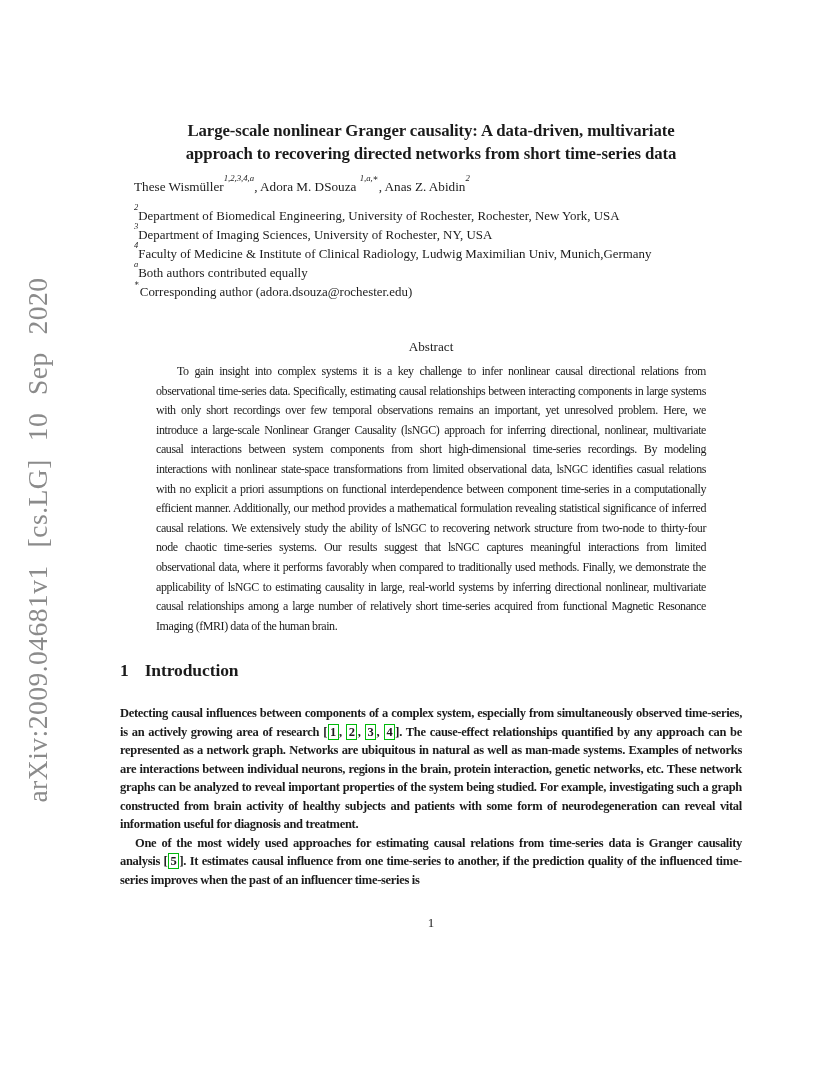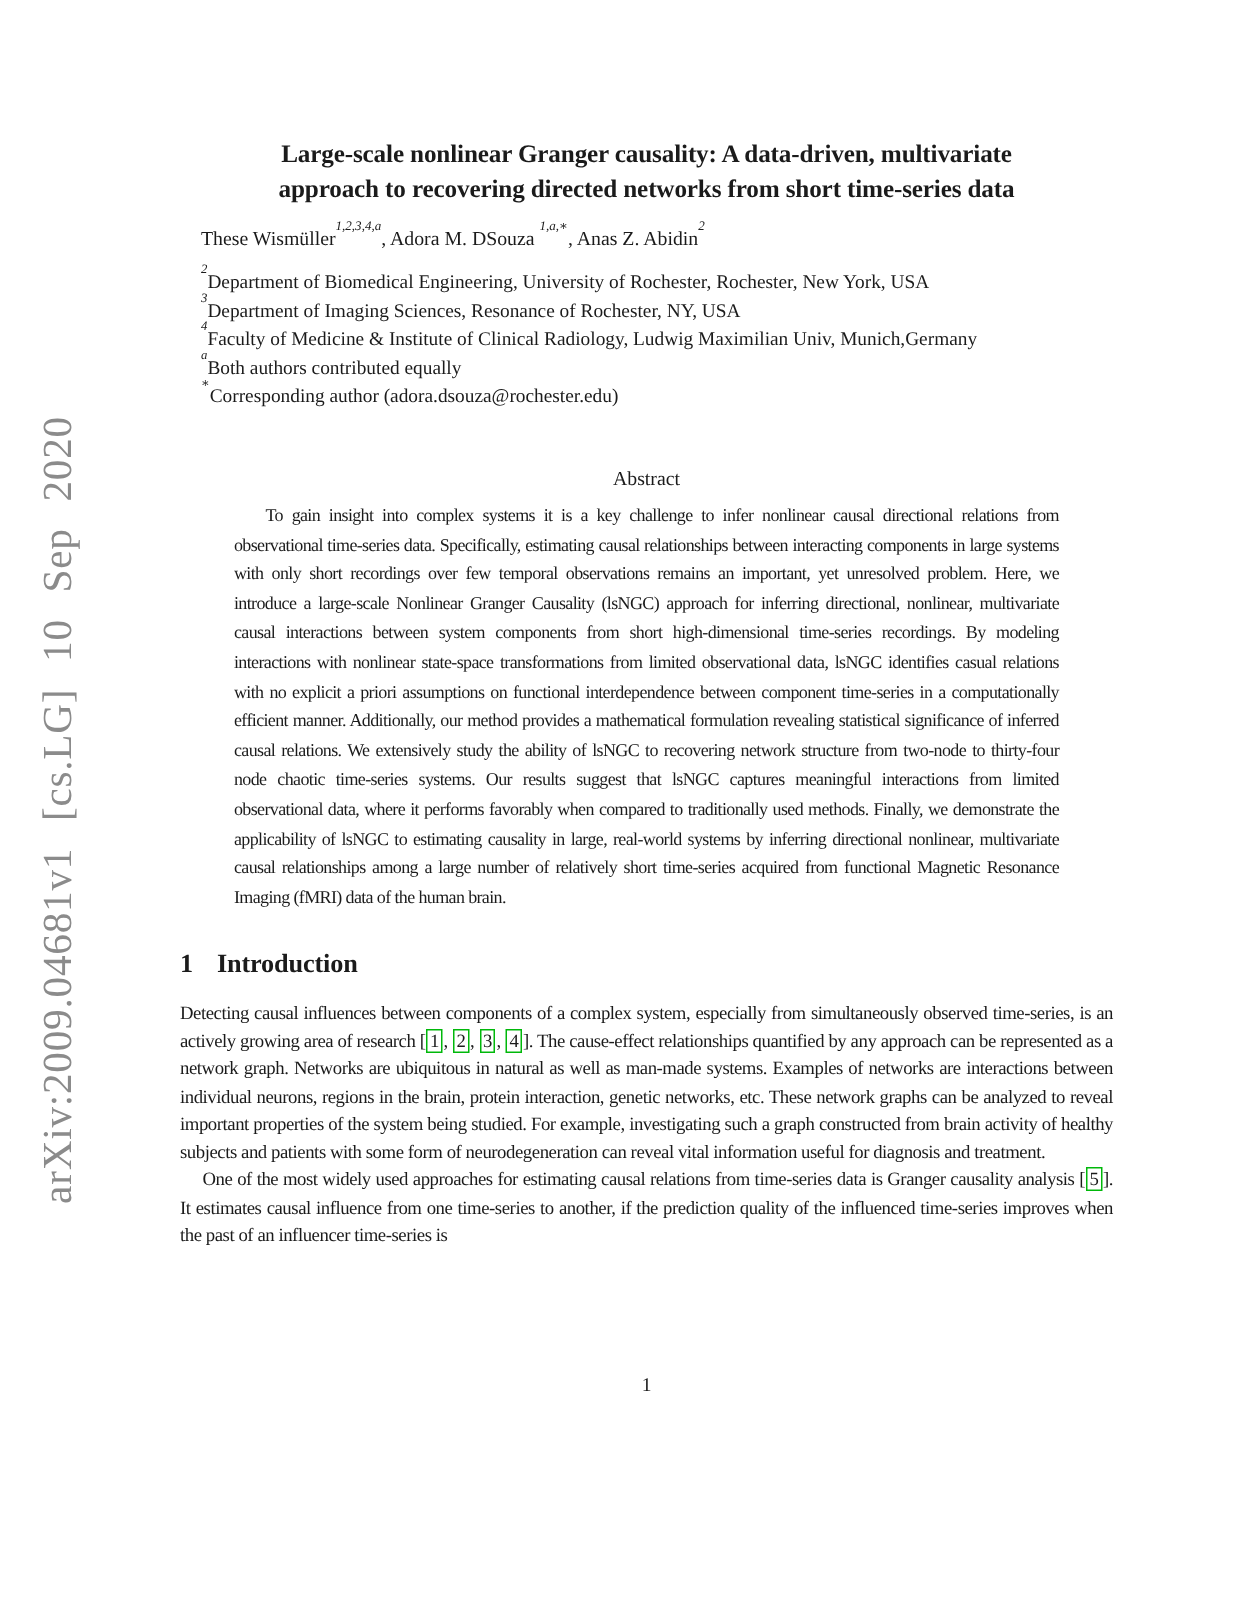--- a/index.html
+++ b/index.html
@@ -26,21 +26,21 @@
     transform-origin: center center;
     white-space: nowrap;
     font-size: 27.5px;
     letter-spacing: 0.5px;
     word-spacing: 0.38em;
     color: var(--watermark-color, #8b8b8b);
   }
   .content {
     width: 622px;
     margin-left: 120px;
-    padding-top: 91px;
+    padding-top: 119px;
   }
   .title {
     font-size: 16.8px;
     line-height: 23px;
     font-weight: bold;
     text-align: center;
     letter-spacing: -0.1px;
     margin: 0 0 13px 0;
   }
   .authors {
@@ -75,33 +75,34 @@
     line-height: 19.6px;
     letter-spacing: -0.42px;
     text-align: justify;
     text-indent: 21px;
     hyphens: auto;
     -webkit-hyphens: auto;
   }
   .section-heading {
     font-size: 17.5px;
     font-weight: bold;
-    margin: 24px 0 13px 0;
+    margin: 24px 0 23px 0;
     letter-spacing: -0.1px;
   }
   .section-heading .secnum {
     margin-right: 16px;
   }
   .body-par {
     font-size: 12.5px;
     line-height: 18.5px;
     letter-spacing: -0.3px;
     text-align: justify;
     margin: 0;
     hyphens: auto;
+    font-weight: bold;
     -webkit-hyphens: auto;
   }
   .body-par.indent {
     text-indent: 15px;
   }
   .cite {
     border: 1.5px solid var(--cite-color, #00b80a);
     padding: 0 1.5px;
     margin: 0 0.5px;
     cursor: pointer;
@@ -126,21 +127,21 @@
 
     <h1 class="title">
       <span>Large-scale nonlinear Granger causality: A data-driven, multivariate</span><br>
       <span>approach to recovering directed networks from short time-series data</span>
     </h1>
 
     <div class="authors"><span><span>These Wismüller</span><sup>1,2,3,4,a</sup></span>, <span><span>Adora M. DSouza </span><sup>1,a,∗</sup></span>, <span><span>Anas Z. Abidin</span><sup>2</sup></span></div>
 
     <div class="affiliations">
         <div class="affiliation-line"><sup>2</sup><span>Department of Biomedical Engineering, University of Rochester, Rochester, New York, USA</span></div>
-        <div class="affiliation-line"><sup>3</sup><span>Department of Imaging Sciences, Resonance of Rochester, NY, USA</span></div>
+        <div class="affiliation-line"><sup>3</sup><span>Department of Imaging Sciences, University of Rochester, NY, USA</span></div>
         <div class="affiliation-line"><sup>4</sup><span>Faculty of Medicine &amp; Institute of Clinical Radiology, Ludwig Maximilian Univ, Munich,Germany</span></div>
         <div class="affiliation-line"><sup>a</sup><span>Both authors contributed equally</span></div>
         <div class="affiliation-line"><sup>∗</sup><span>Corresponding author (adora.dsouza@rochester.edu)</span></div>
       </div>
 
     <div class="abstract">
       <div class="abstract-heading">Abstract</div>
       <p class="abstract-text">To gain insight into complex systems it is a key challenge to infer nonlinear causal directional relations from observational time-series data. Specifically, estimating causal relationships between interacting components in large systems with only short recordings over few temporal observations remains an important, yet unresolved problem. Here, we introduce a large-scale Nonlinear Granger Causality (lsNGC) approach for inferring directional, nonlinear, multivariate causal interactions between system components from short high-dimensional time-series recordings. By modeling interactions with nonlinear state-space transformations from limited observational data, lsNGC identifies casual relations with no explicit a priori assumptions on functional interdependence between component time-series in a computationally efficient manner. Additionally, our method provides a mathematical formulation revealing statistical significance of inferred causal relations. We extensively study the ability of lsNGC to recovering network structure from two-node to thirty-four node chaotic time-series systems. Our results suggest that lsNGC captures meaningful interactions from limited observational data, where it performs favorably when compared to traditionally used methods. Finally, we demonstrate the applicability of lsNGC to estimating causality in large, real-world systems by inferring directional nonlinear, multivariate causal relationships among a large number of relatively short time-series acquired from functional Magnetic Resonance Imaging (fMRI) data of the human brain.</p>
     </div>
 

